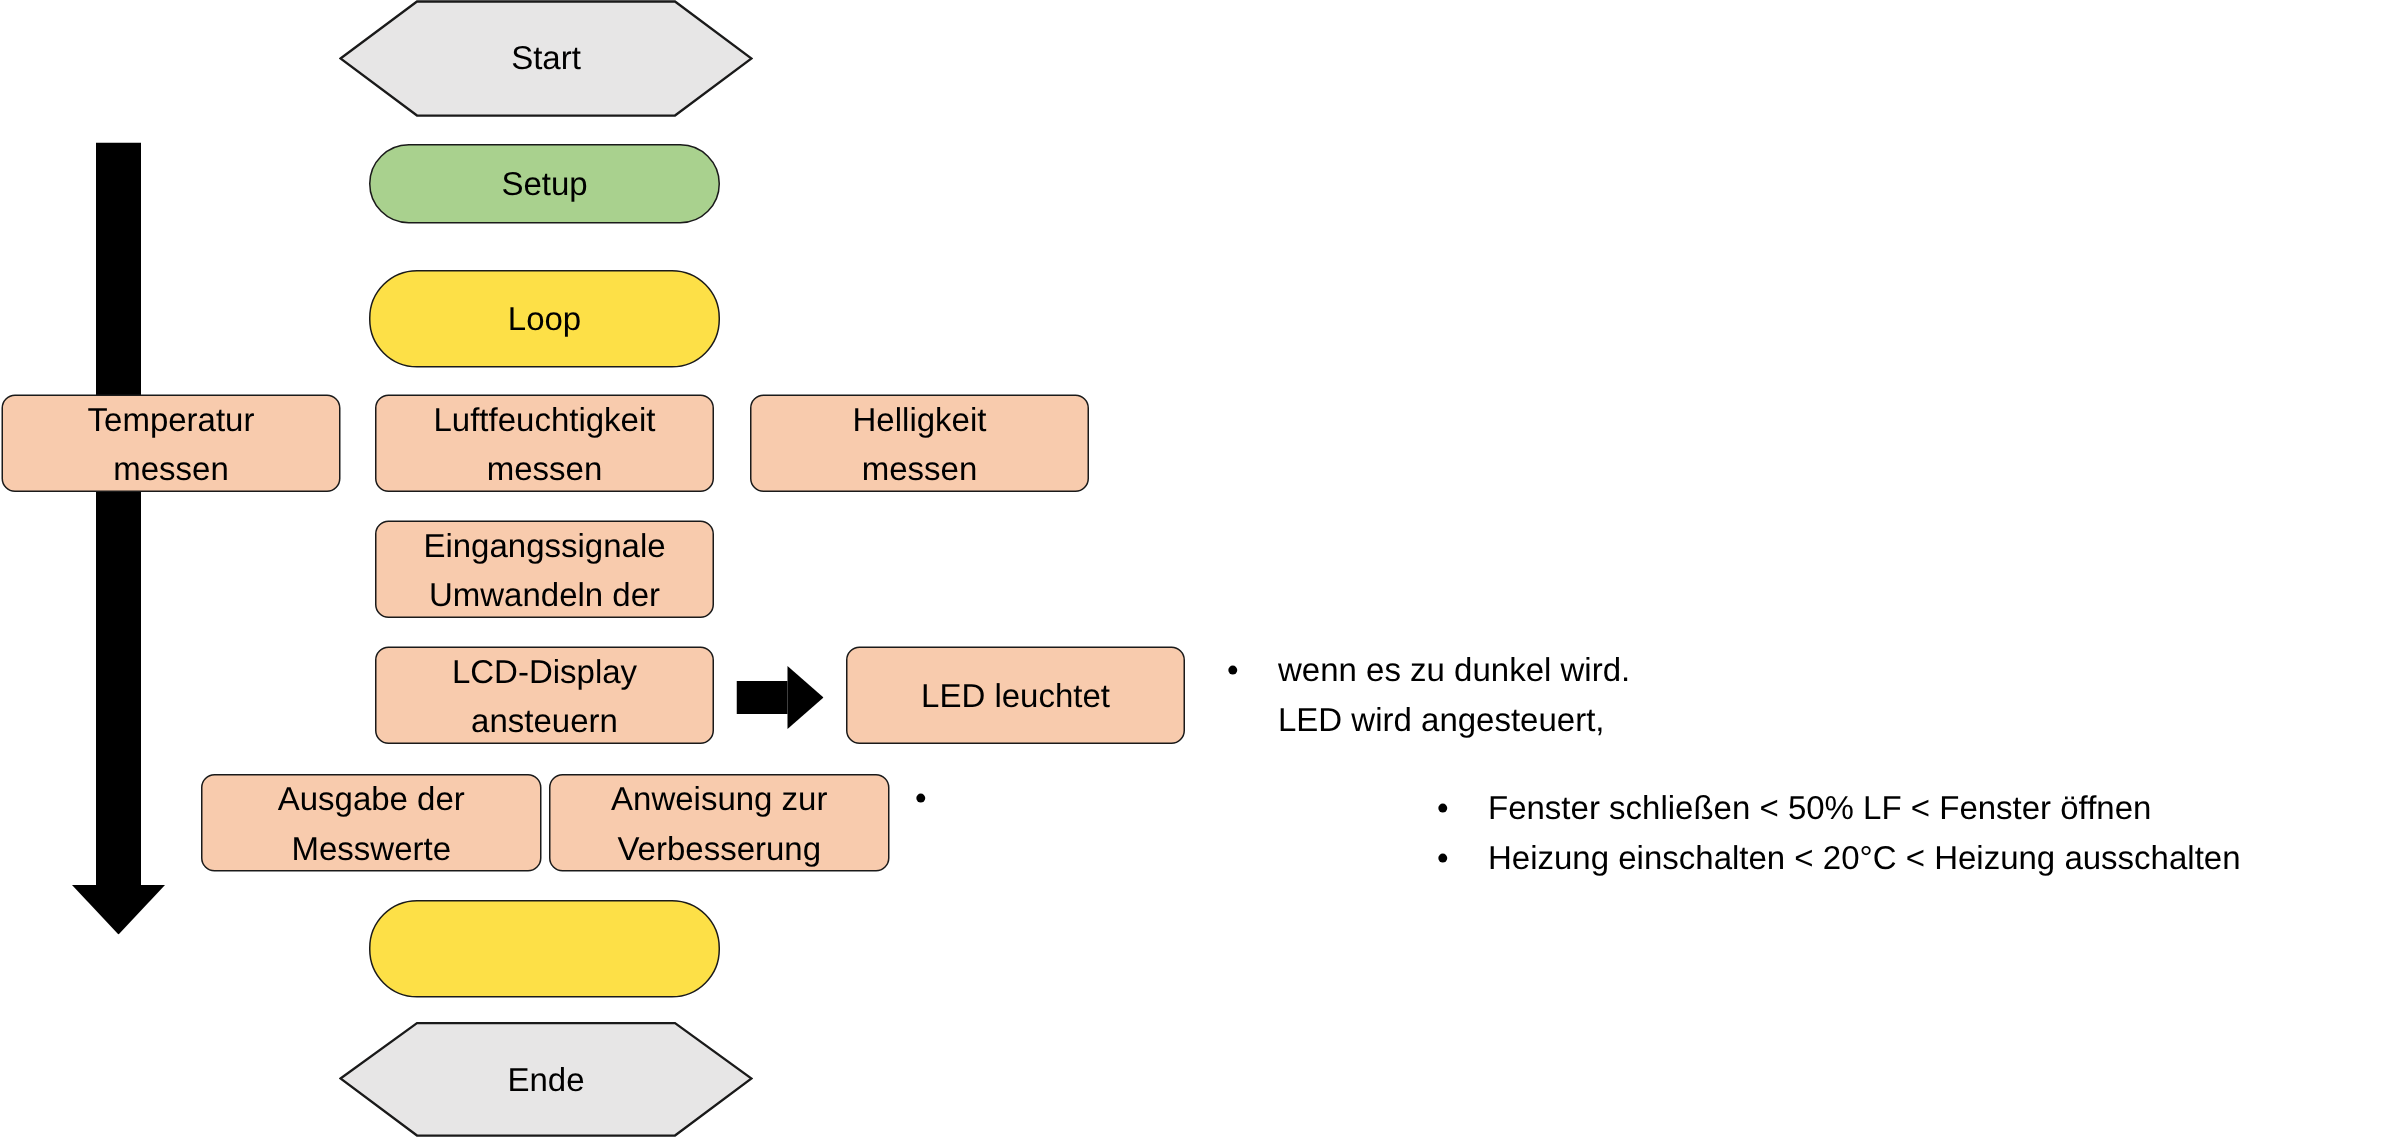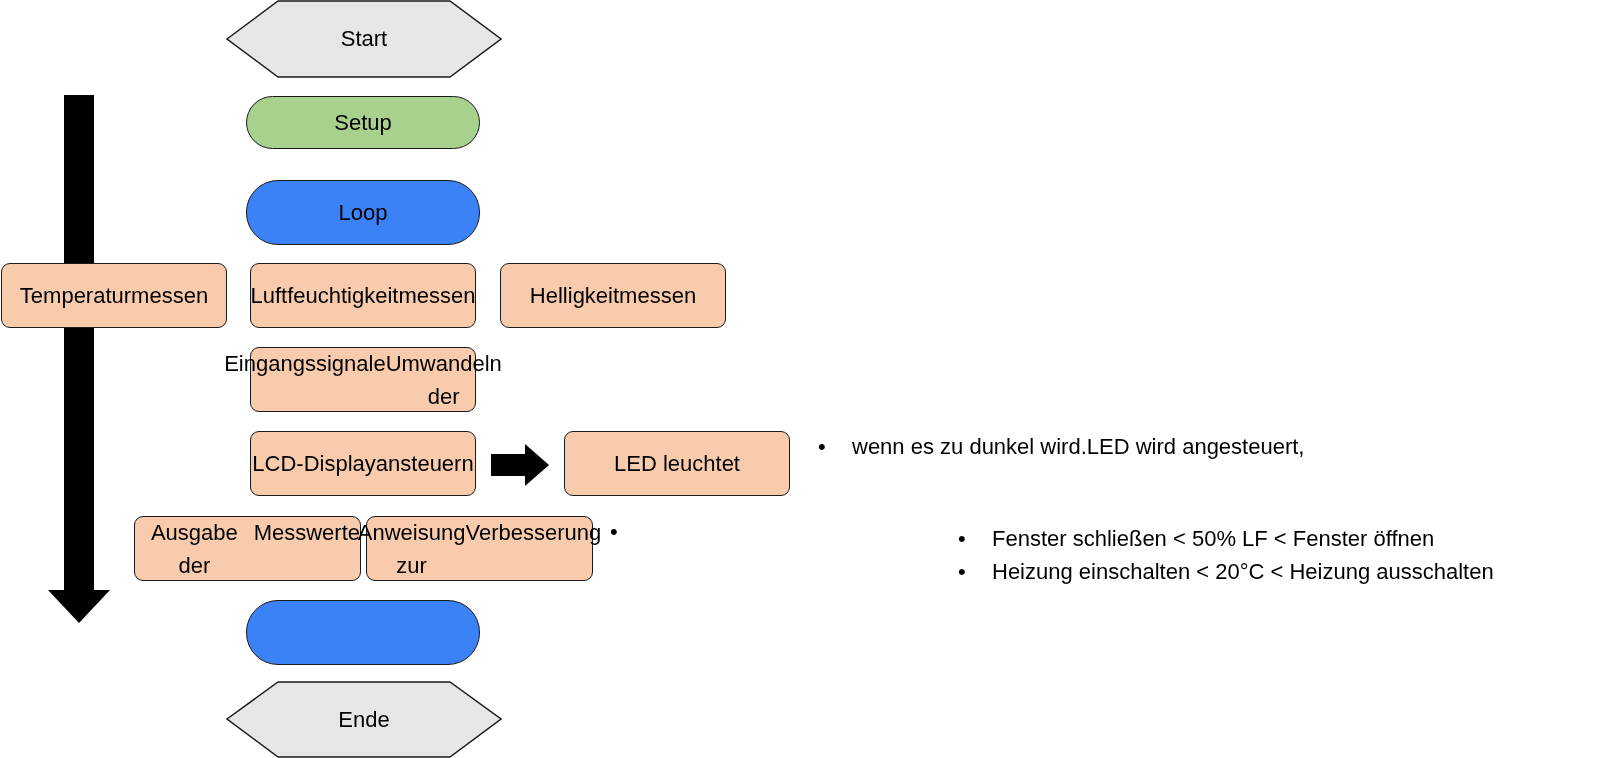--- a/index.html
+++ b/index.html
@@ -5,29 +5,29 @@
   html, body { margin: 0; padding: 0; background: #ffffff; }
   body { width: 1600px; height: 758px; position: relative; overflow: hidden;
          font-family: "Liberation Sans", "DejaVu Sans", sans-serif; color: #000; }
   .abs { position: absolute; }
   .shape { position: absolute; box-sizing: border-box; border: 1.5px solid #1a1a1a;
            display: flex; align-items: center; justify-content: center; text-align: center;
            font-size: 22px; line-height: 33px; }
   .pill { border-radius: 32px; }
   .task { background: #f8cbad; border-radius: 9px; }
   .green { background: #a9d18e; }
-  .yellow { background: #3b82f6; justify-content: center; }
+  .yellow { background: #fde047; justify-content: center; }
   .hex { position: absolute; }
   .hex svg { position: absolute; left: 0; top: 0; }
   .hex .lbl { position: absolute; left: 0; top: 0; width: 100%; height: 100%;
               display: flex; align-items: center; justify-content: center; font-size: 22px; }
   .note { position: absolute; font-size: 22px; line-height: 33px; white-space: nowrap; }
   .bul { display: flex; }
   .bul .dot { width: 34px; flex: none; }
-  .two { display: flex; flex-direction: row; }
+  .two { display: flex; flex-direction: column; }
 </style>
 </head>
 <body>
 
 <svg class="abs" style="left:48px;top:95px" width="62" height="528" viewBox="0 0 62 528">
   <rect x="16" y="0" width="30" height="495" fill="#000"></rect>
   <polygon points="0,495 62,495 31,528" fill="#000"></polygon>
 </svg>
 
 <div class="hex" style="left:226px;top:0px;width:276px;height:78px">

